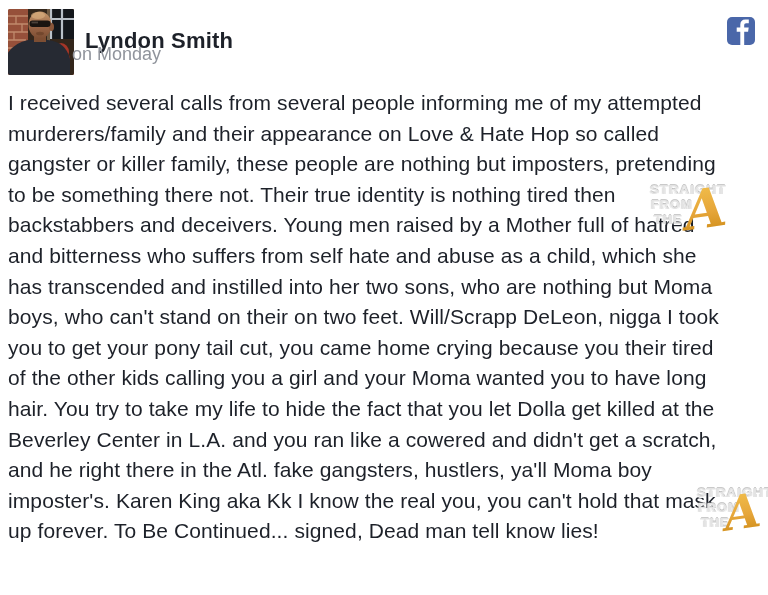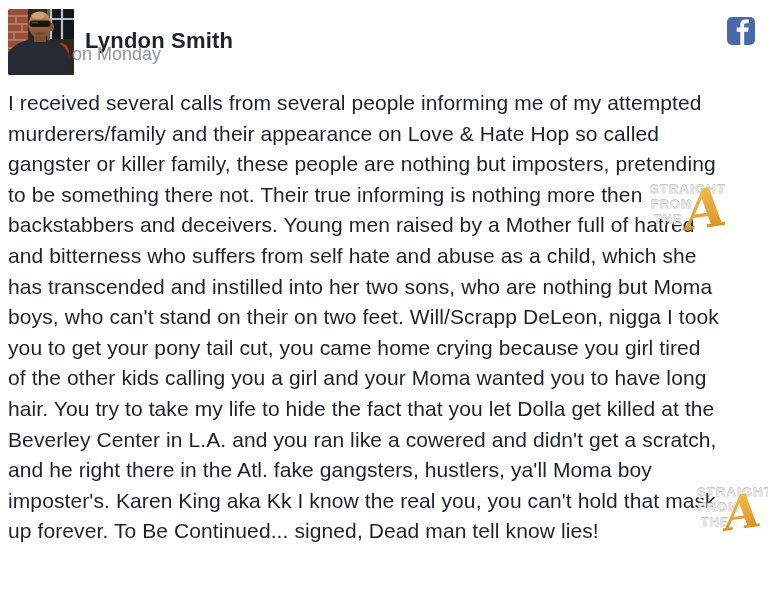--- a/index.html
+++ b/index.html
@@ -108,26 +108,26 @@
   <div class="fb-badge">
     <svg viewBox="0 0 28 28" aria-hidden="true">
       <path fill="#ffffff" d="M17.2,28 V14.7 h3.9 l0.6,-4.1 h-4.5 V8.2 c0,-1.2 0.6,-2.0 2.0,-2.0 h2.6 V2.6 c-0.5,-0.07 -2.0,-0.2 -3.4,-0.2 c-3.3,0 -5.1,2.0 -5.1,5.3 v2.9 h-3.6 v4.1 h3.6 V28 Z"></path>
     </svg>
   </div>
 
   <div class="post">
     <div class="post-line">I received several calls from several people informing me of my attempted</div>
     <div class="post-line">murderers/family and their appearance on Love &amp; Hate Hop so called</div>
     <div class="post-line">gangster or killer family, these people are nothing but imposters, pretending</div>
-    <div class="post-line">to be something there not. Their true informing is nothing more then</div>
+    <div class="post-line">to be something there not. Their true identity is nothing tired then</div>
     <div class="post-line">backstabbers and deceivers. Young men raised by a Mother full of hatred</div>
     <div class="post-line">and bitterness who suffers from self hate and abuse as a child, which she</div>
     <div class="post-line">has transcended and instilled into her two sons, who are nothing but Moma</div>
     <div class="post-line">boys, who can't stand on their on two feet. Will/Scrapp DeLeon, nigga I took</div>
-    <div class="post-line">you to get your pony tail cut, you came home crying because you girl tired</div>
+    <div class="post-line">you to get your pony tail cut, you came home crying because you their tired</div>
     <div class="post-line">of the other kids calling you a girl and your Moma wanted you to have long</div>
     <div class="post-line">hair. You try to take my life to hide the fact that you let Dolla get killed at the</div>
     <div class="post-line">Beverley Center in L.A. and you ran like a cowered and didn't get a scratch,</div>
     <div class="post-line">and he right there in the Atl. fake gangsters, hustlers, ya'll Moma boy</div>
     <div class="post-line">imposter's. Karen King aka Kk I know the real you, you can't hold that mask</div>
     <div class="post-line">up forever. To Be Continued... signed, Dead man tell know lies!</div>
   </div>
 
   <div class="watermark" id="wm1">
     <div class="wm-word wm-word1">STRAIGHT</div>

